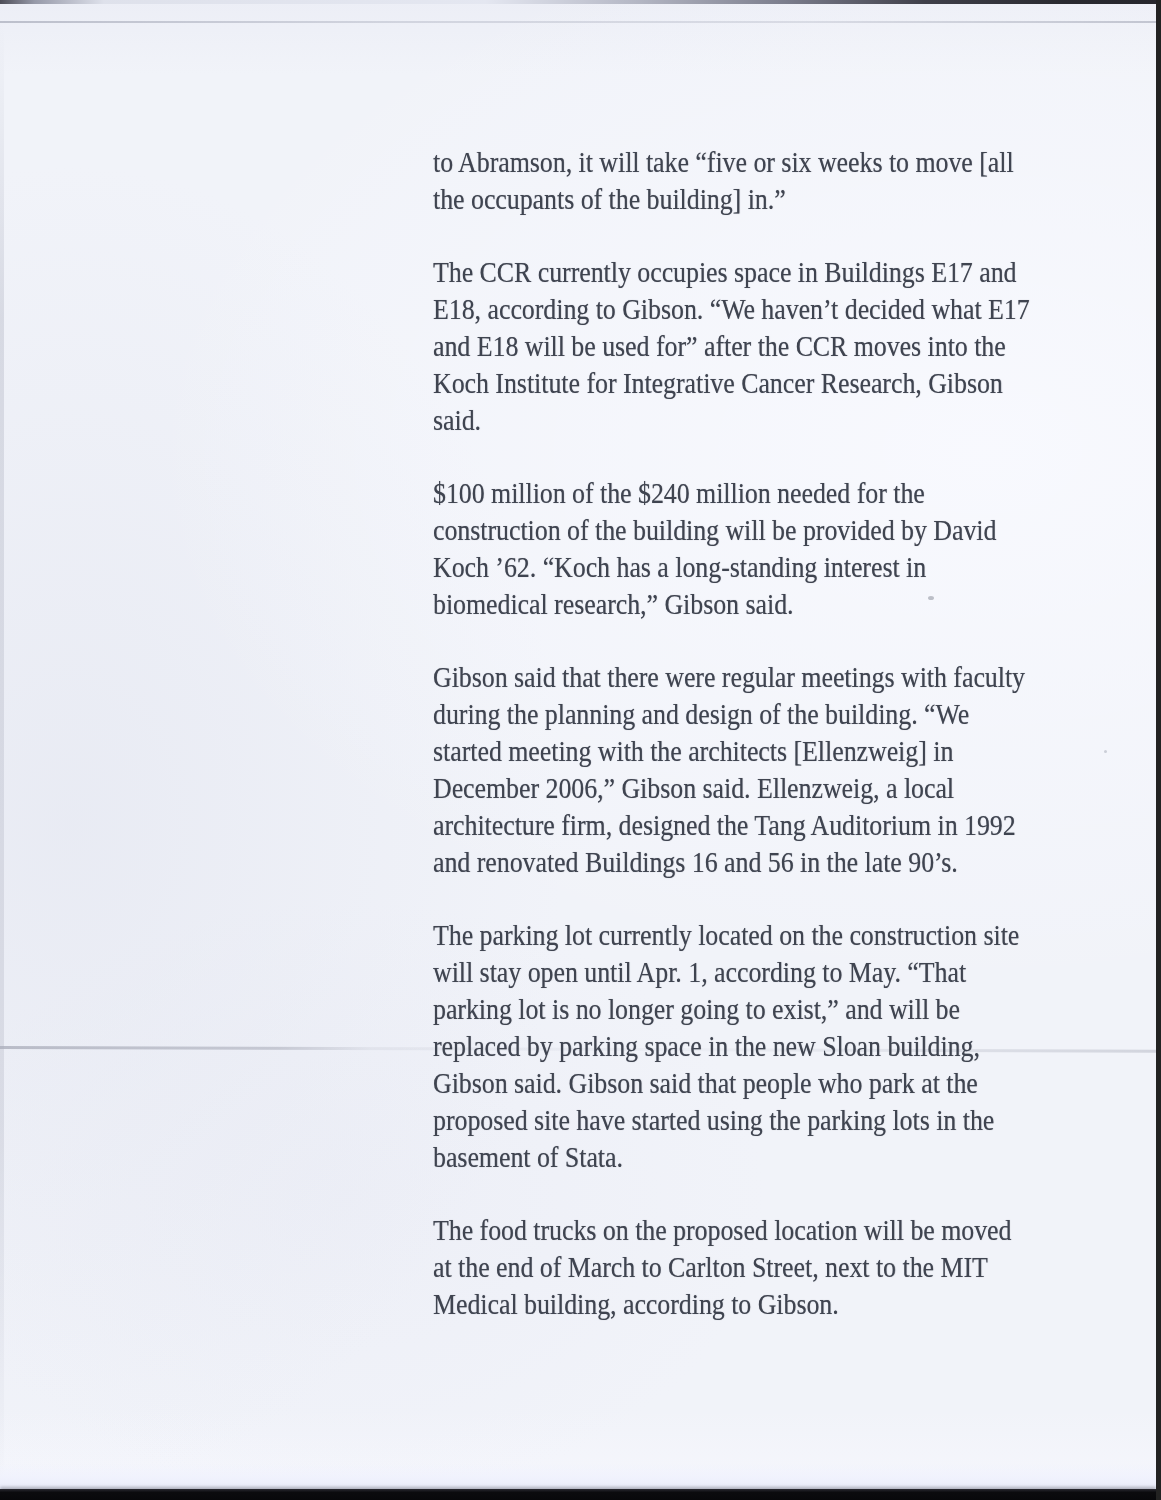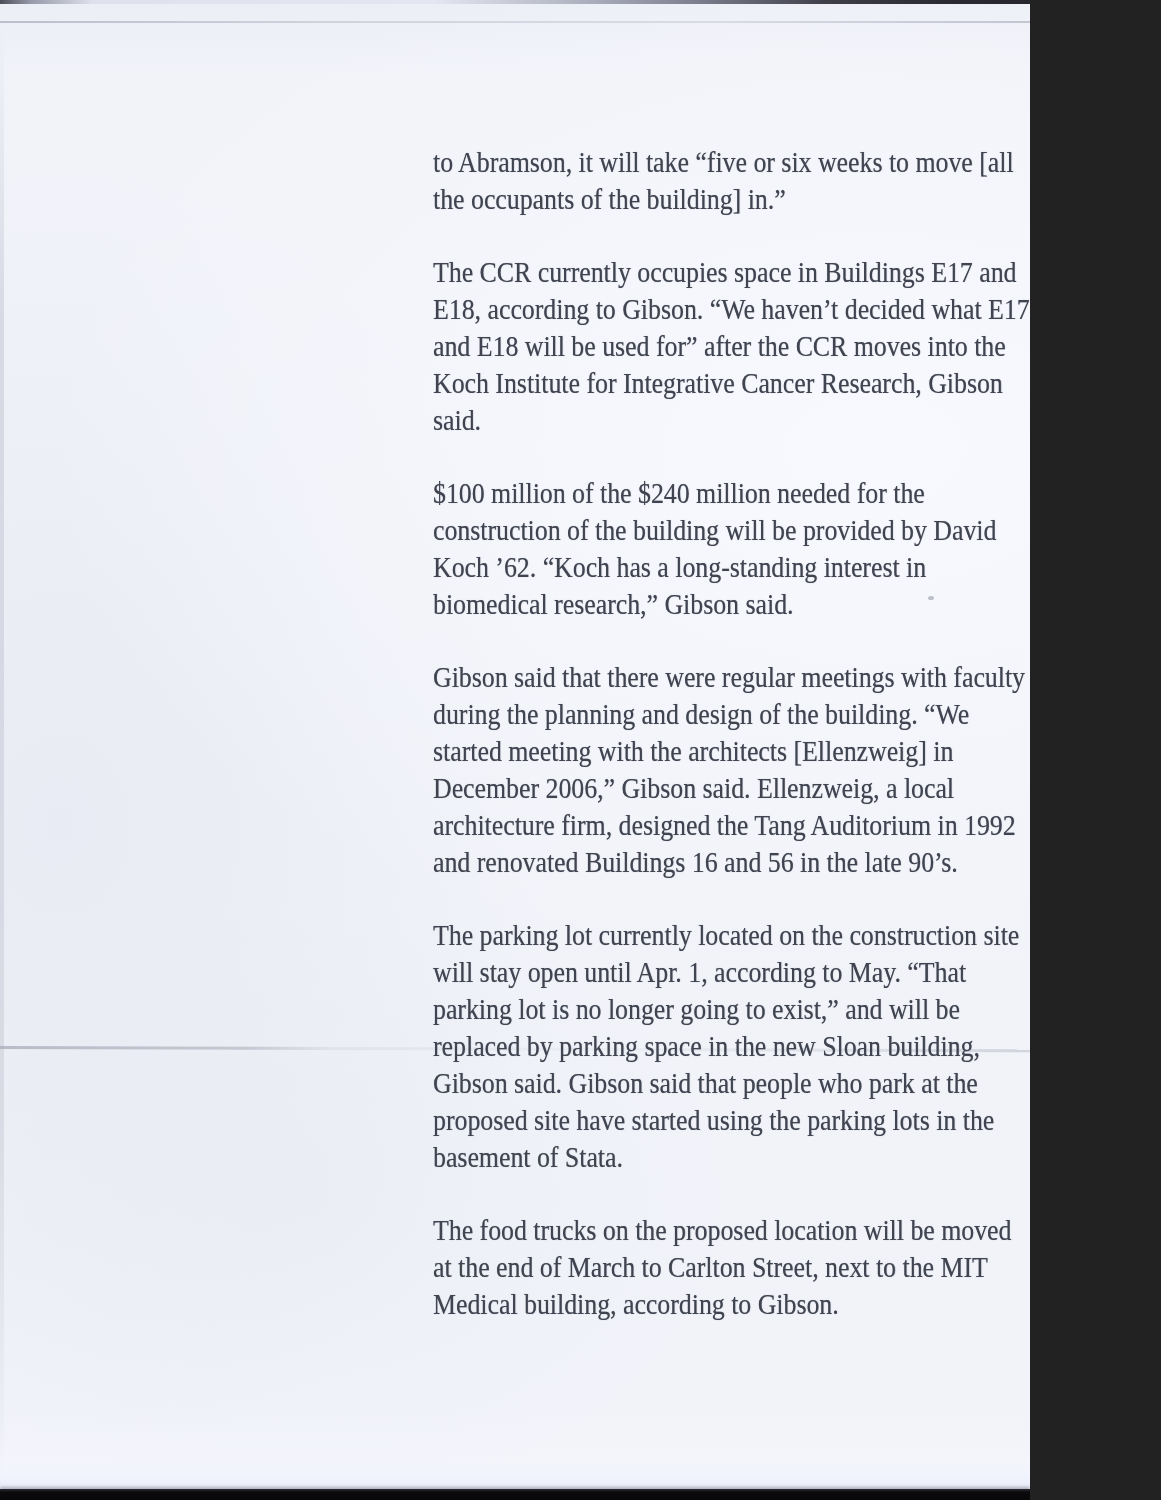--- a/index.html
+++ b/index.html
@@ -2,21 +2,21 @@
 <html><head>
 <meta charset="utf-8">
 <style>
   html, body {
     margin: 0;
     padding: 0;
     background: #222;
   }
   .page {
     position: relative;
-    width: 1030px;
+    width: 1156px;
     height: 1500px;
     overflow: hidden;
     background-color: #f1f3f9;
     background-image:
       radial-gradient(1400px 900px at 85% 30%, rgba(249,250,255,0.85), rgba(249,250,255,0) 60%),
       radial-gradient(900px 1200px at 6% 55%, rgba(224,227,238,0.50), rgba(224,227,238,0) 55%),
       radial-gradient(700px 500px at 30% 80%, rgba(232,234,244,0.45), rgba(232,234,244,0) 60%),
       linear-gradient(180deg, #ecEEf6 0%, rgba(236,238,246,0) 5%),
       linear-gradient(0deg, #f6f7fd 0%, rgba(246,247,253,0) 6%);
     font-family: "Liberation Serif", "DejaVu Serif", serif;

